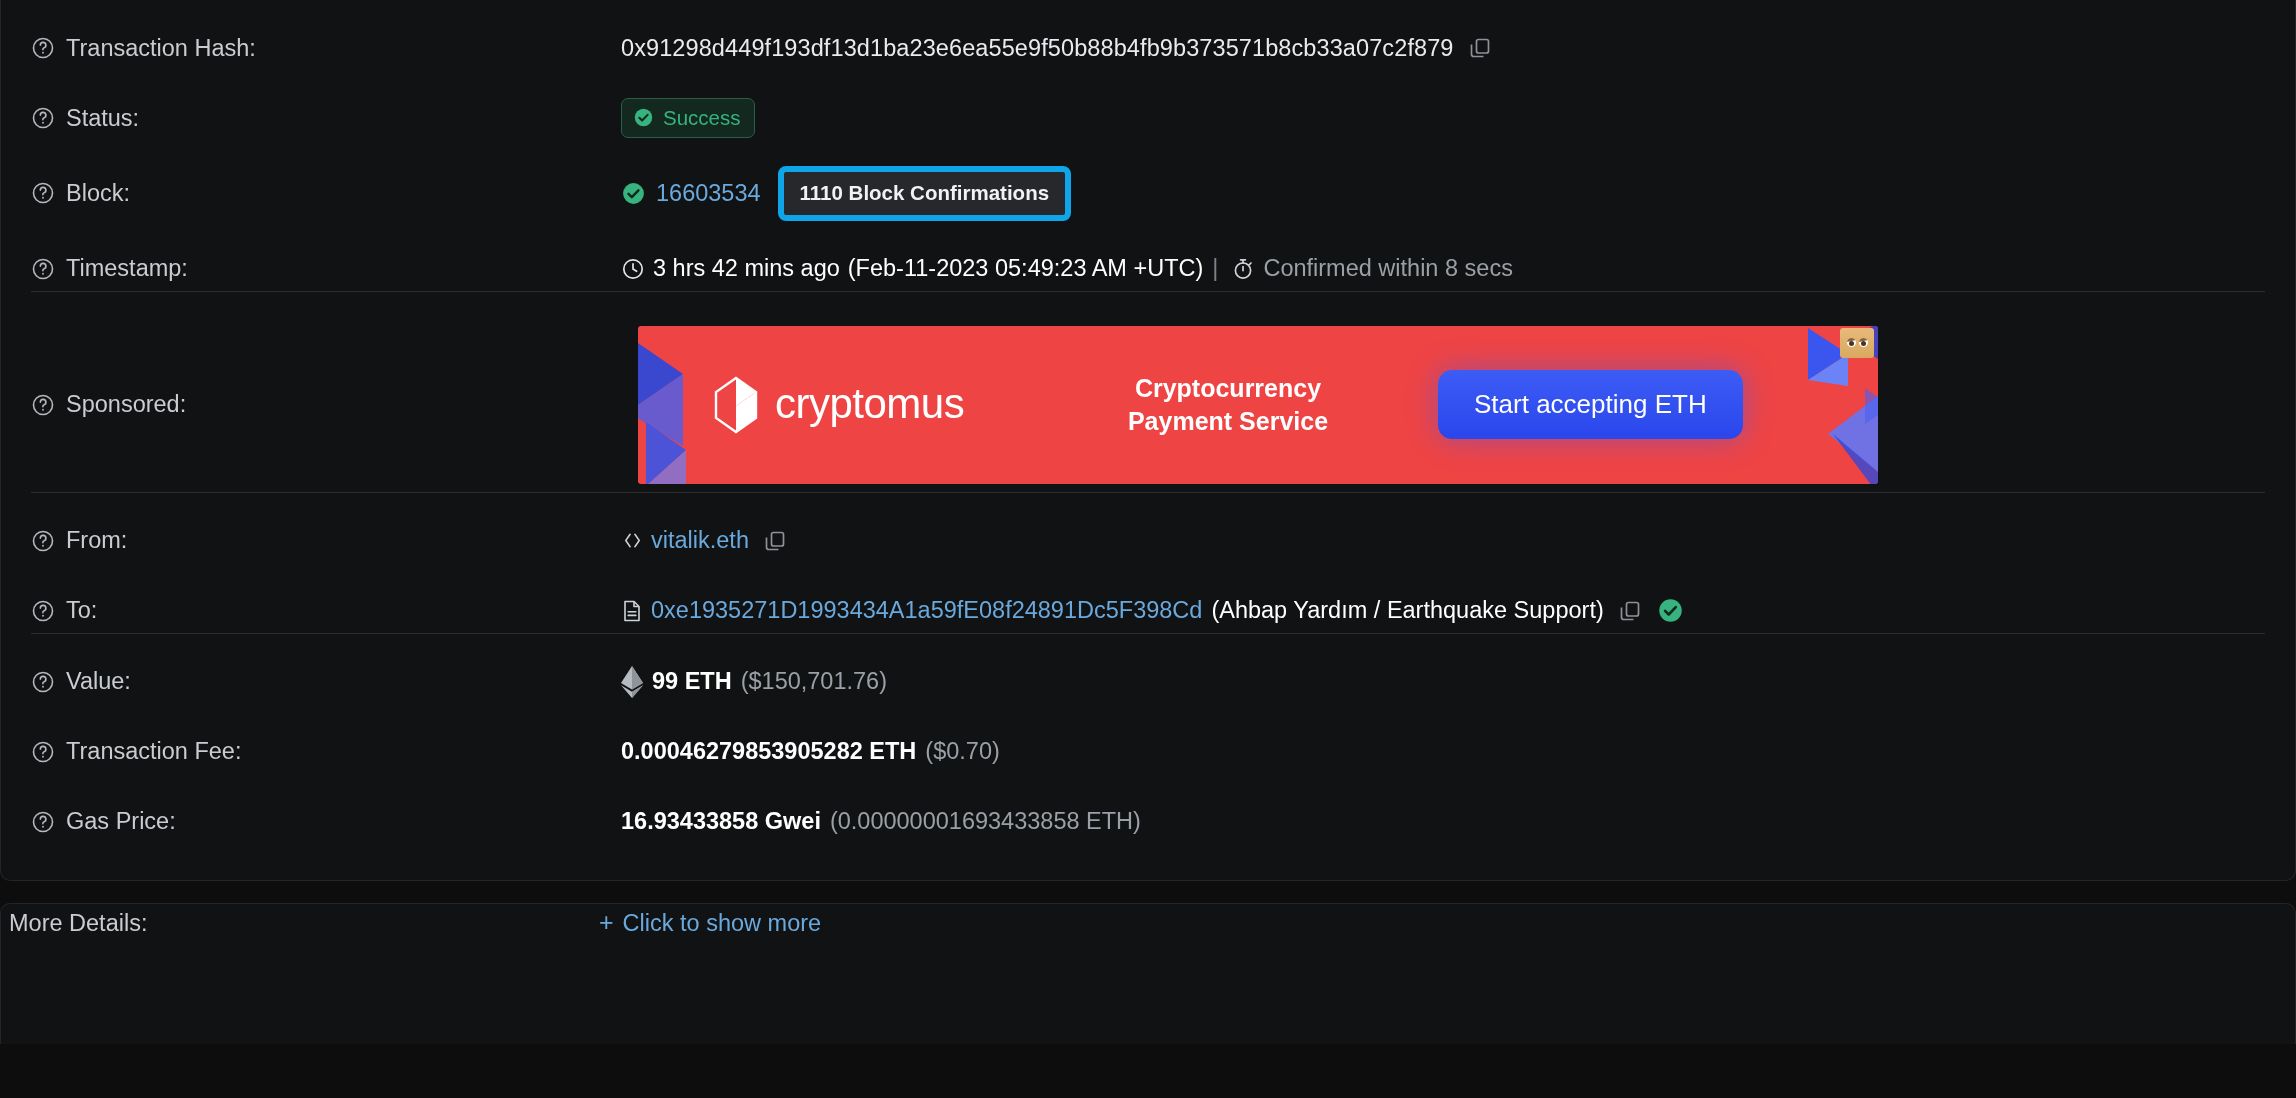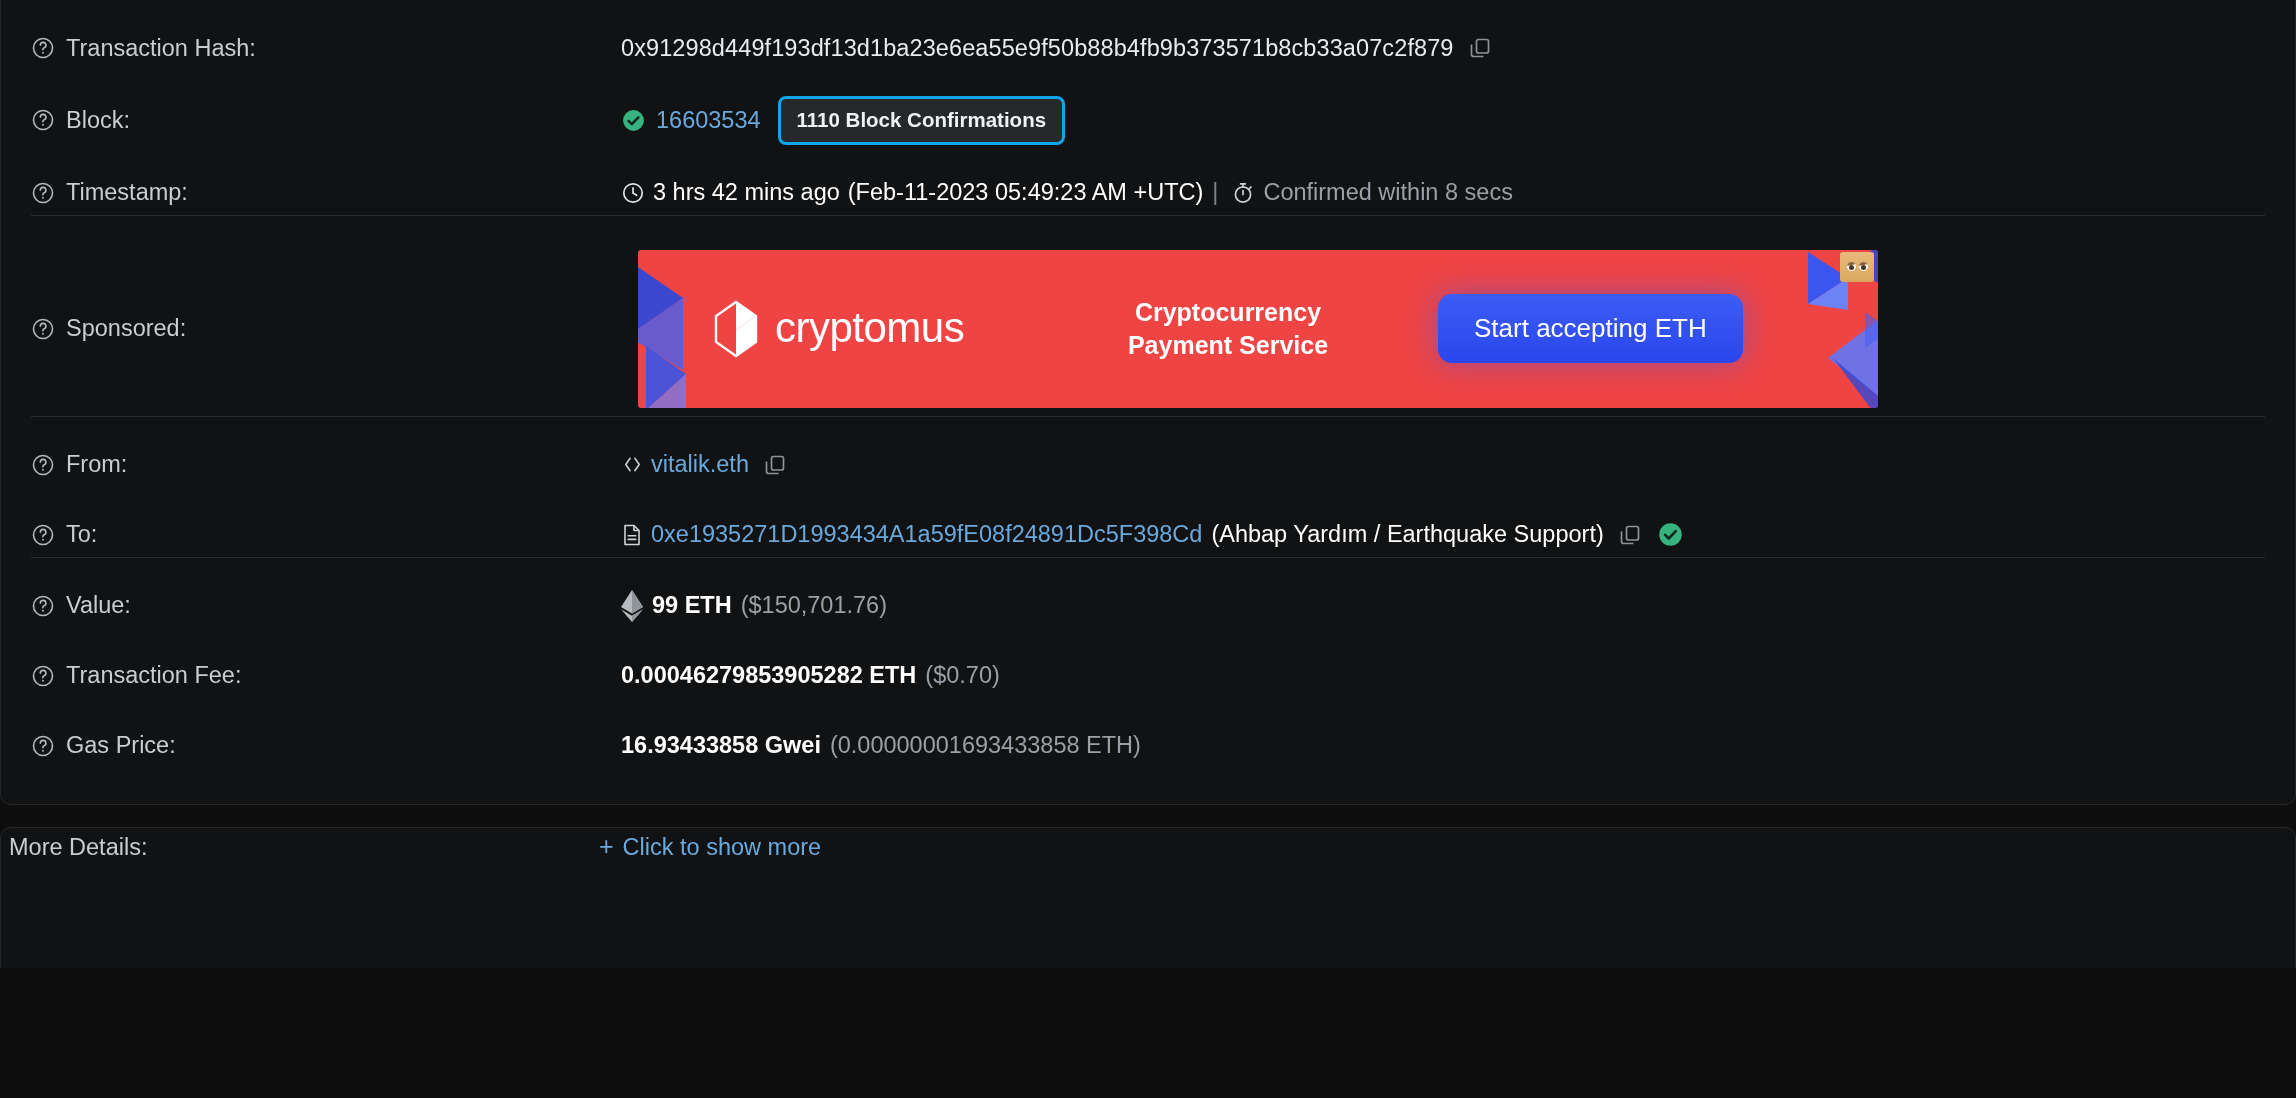--- a/index.html
+++ b/index.html
@@ -98,21 +98,21 @@
 
   
   .green-check { width: 25px; height: 25px; flex: 0 0 25px; }
   .green-check.big { width: 27px; height: 27px; flex: 0 0 27px; }
 
   
   .confirm-pill {
     display: inline-flex;
     align-items: center;
     background: #26282b;
-    border: 3px solid #0ea5e9;
+    border: 6px solid #0ea5e9;
     border-radius: 8px;
     padding: 8px 16px;
     margin-left: 17px;
     color: #f0f2f4;
     font-size: 20.5px;
     font-weight: 700;
     white-space: nowrap;
   }
 
   .block-num {
@@ -279,20 +279,43 @@
       <span class="mono-val">0x91298d449f193df13d1ba23e6ea55e9f50b88b4fb9b373571b8cb33a07c2f879</span>
       <span class="icn copy-icon">
         <svg viewBox="0 0 24 24" fill="none" stroke="#8e9298" stroke-width="1.7">
           <rect x="8.5" y="3.5" width="12" height="13.5" rx="2"></rect>
           <path d="M15.5 20.5H5.8A2.3 2.3 0 0 1 3.5 18.2V8.5"></path>
         </svg>
       </span>
     </div>
   </div>
 
+  <div class="row">
+    <div class="row-label">
+      <span class="help-icon">
+        <svg viewBox="0 0 24 24" fill="none" stroke="#b4b8bd" stroke-width="1.6">
+          <circle cx="12" cy="12" r="9.5"></circle>
+          <path d="M9.3 9.1a2.8 2.8 0 1 1 3.5 2.8c-.6.2-.9.7-.9 1.3v.6" stroke-linecap="round"></path>
+          <circle cx="12" cy="16.8" r="0.95" fill="#b4b8bd" stroke="none"></circle>
+        </svg>
+      </span>
+      <span>Status:</span>
+    </div>
+    <div class="row-value">
+      <span class="status-badge">
+        <span class="icn tick">
+          <svg viewBox="0 0 24 24" width="21" height="21">
+            <circle cx="12" cy="12" r="10" fill="#36b37e"></circle>
+            <path d="M7.2 12.3l3.2 3.2 6.3-6.5" fill="none" stroke="#12291f" stroke-width="2.4" stroke-linecap="round" stroke-linejoin="round"></path>
+          </svg>
+        </span>
+        <span>Success</span>
+      </span>
+    </div>
+  </div>
 
   <div class="row">
     <div class="row-label">
       <span class="help-icon">
         <svg viewBox="0 0 24 24" fill="none" stroke="#b4b8bd" stroke-width="1.6">
           <circle cx="12" cy="12" r="9.5"></circle>
           <path d="M9.3 9.1a2.8 2.8 0 1 1 3.5 2.8c-.6.2-.9.7-.9 1.3v.6" stroke-linecap="round"></path>
           <circle cx="12" cy="16.8" r="0.95" fill="#b4b8bd" stroke="none"></circle>
         </svg>
       </span>

